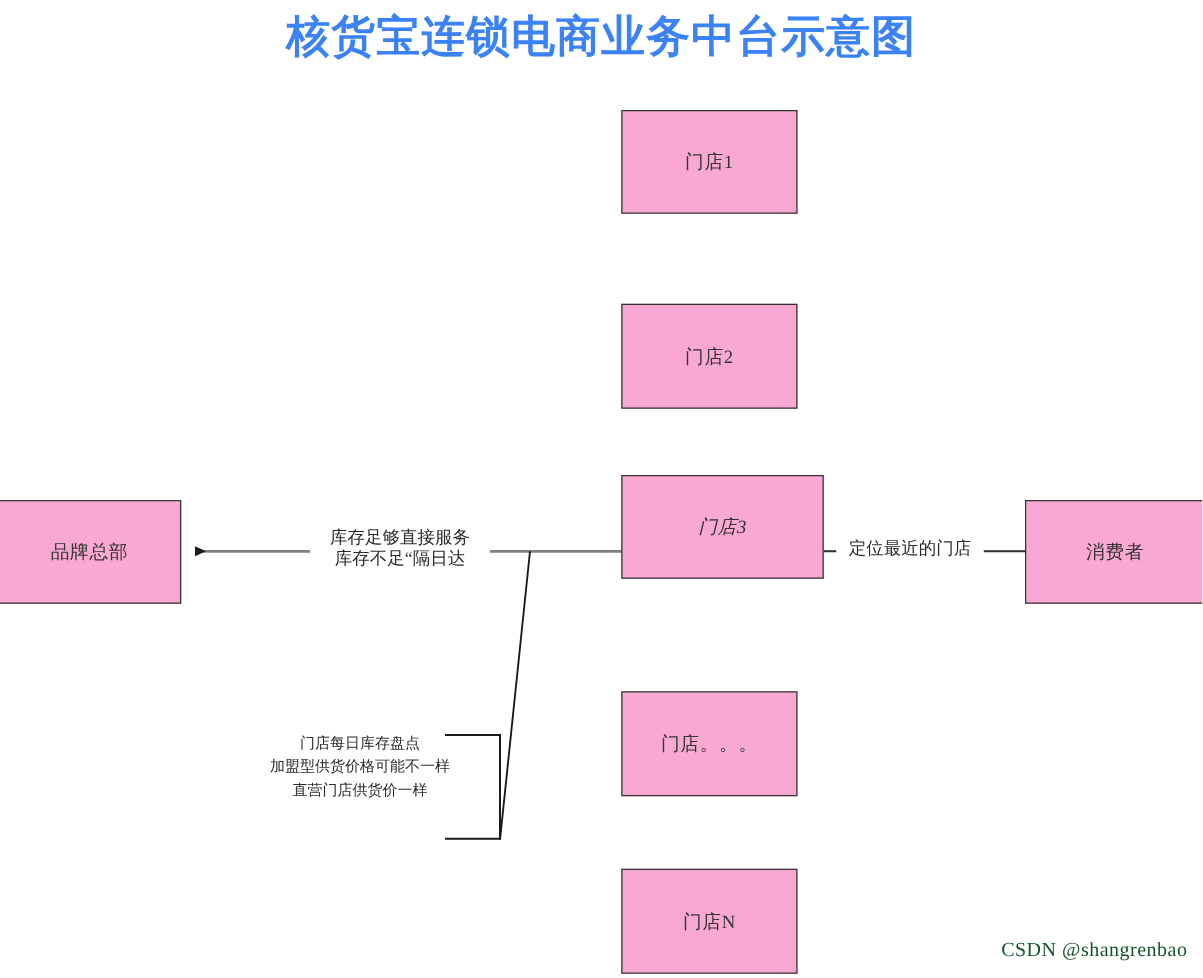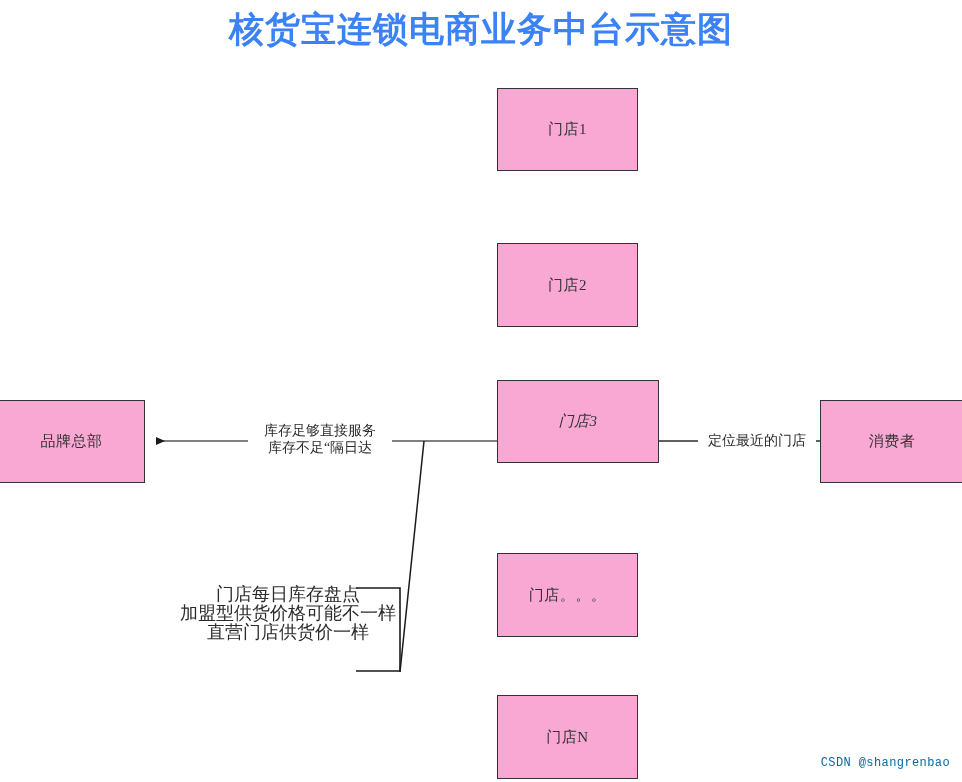--- a/index.html
+++ b/index.html
@@ -56,33 +56,33 @@
     position: absolute;
     font-size: 14px;
     line-height: 17px;
     color: #2b2b2b;
     text-align: center;
     white-space: nowrap;
     background: #ffffff;
   }
   .note-block {
     position: absolute;
-    font-size: 18px;
+    font-size: 12px;
     line-height: 19px;
     color: #2b2b2b;
     text-align: center;
     white-space: nowrap;
   }
   #watermark {
     position: absolute;
     right: 12px;
     bottom: 12px;
-    font-family: Liberation Mono, monospace;
-    font-size: 12px;
-    color: #0369a1;
+    font-family: Liberation Serif, serif;
+    font-size: 16px;
+    color: #14532d;
     letter-spacing: 0.4px;
   }
 </style>
 </head>
 <body>
 
 <div id="canvas">
 
   <div id="diagram-title">核货宝连锁电商业务中台示意图</div>
 
@@ -131,21 +131,21 @@
 
   <div class="node-box" style="left:820px; top:400px; width:144px; height:83px;">
     <span class="node-label">消费者</span>
   </div>
 
   <div class="edge-label" style="left:248px; top:422px; width:144px;">
     <div>库存足够直接服务</div>
     <div>库存不足“隔日达</div>
   </div>
 
-  <div class="edge-label" style="left:698px; top:432px; width:118px;">定位最近的门店</div>
+  <div class="edge-label" style="left:669px; top:432px; width:118px;font-family:Liberation Mono, monospace;">定位最近的门店</div>
 
   <div class="note-block" style="left:180px; top:585px; width:216px;">
     <div>门店每日库存盘点</div>
     <div>加盟型供货价格可能不一样</div>
     <div>直营门店供货价一样</div>
   </div>
 
   <div id="watermark">CSDN @shangrenbao</div>
 
 </div>

